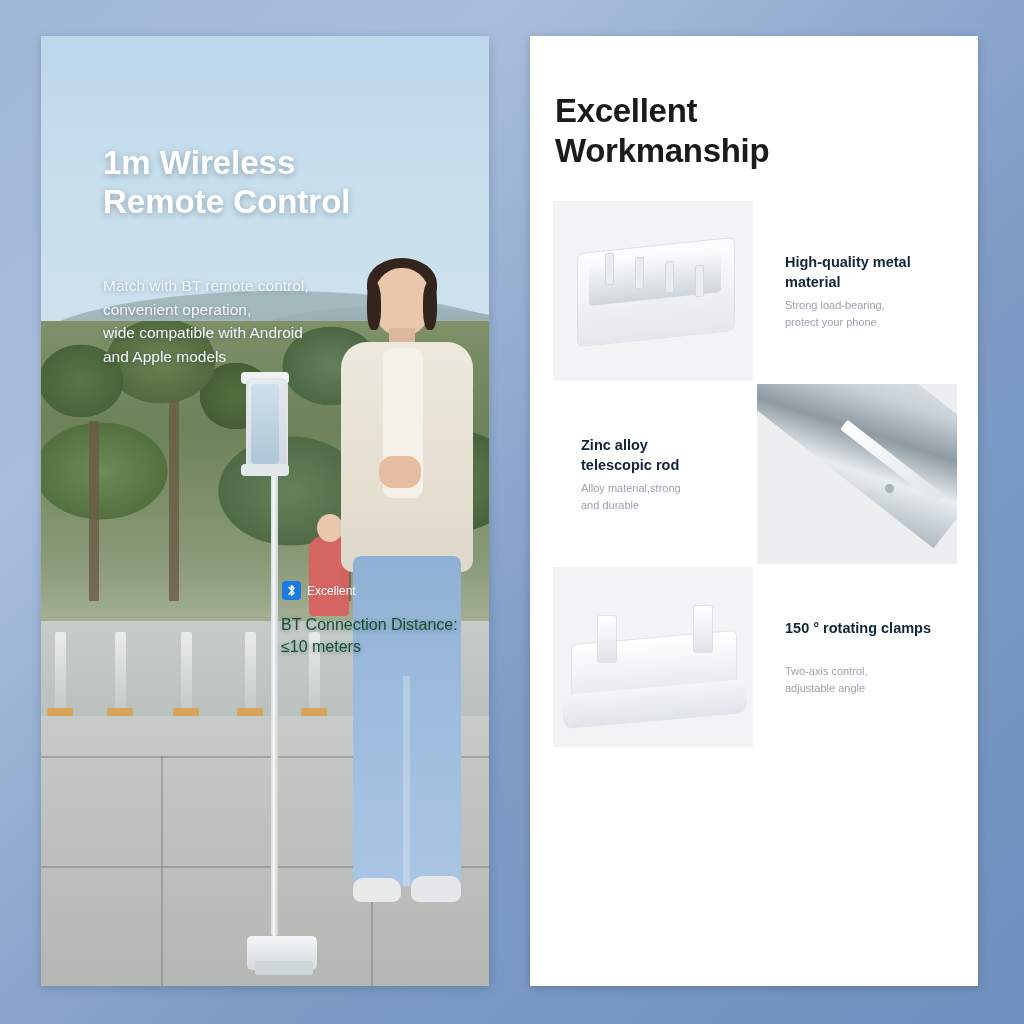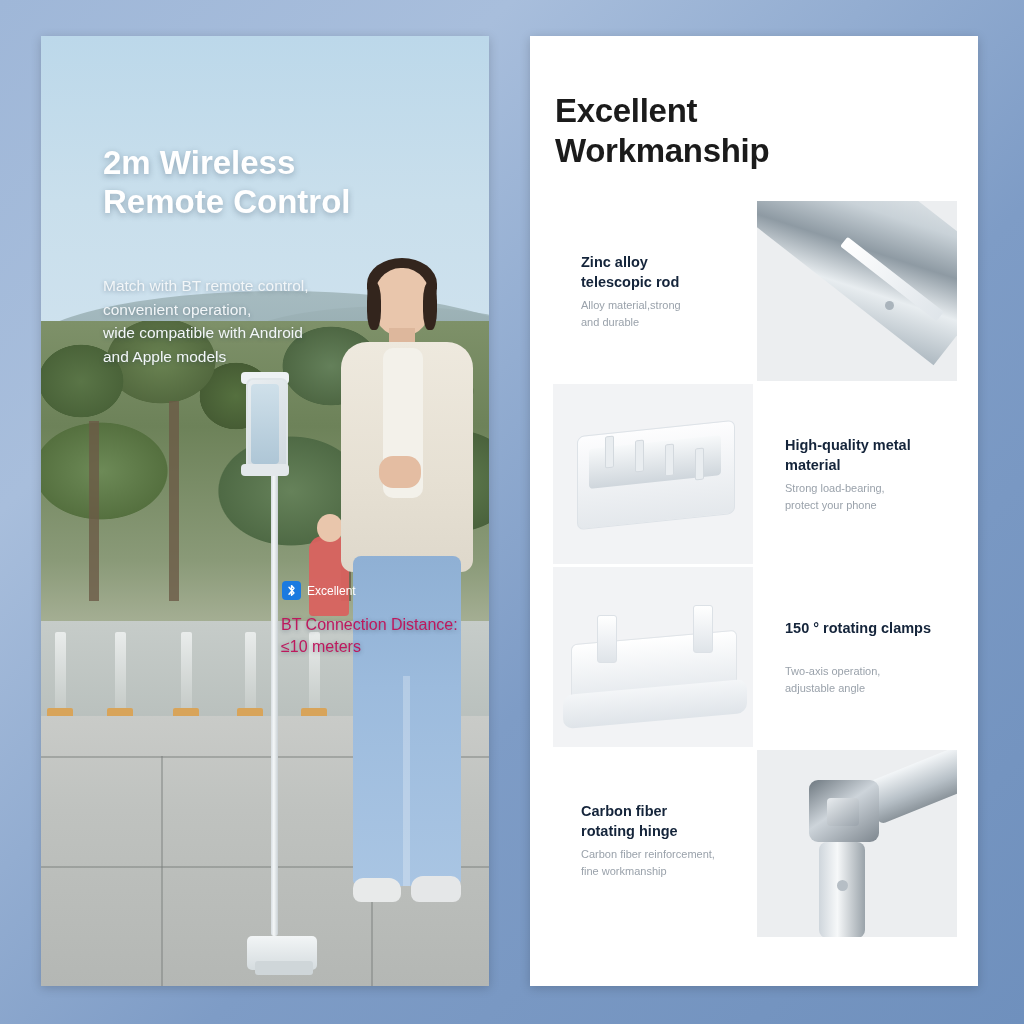--- a/index.html
+++ b/index.html
@@ -160,21 +160,21 @@
     display:flex; align-items:center; gap:6px;
   }
   .bt-icon {
     width:19px; height:19px; border-radius:4px; background:#1b7ae0;
     display:flex; align-items:center; justify-content:center;
     color:#fff; font-size:13px; font-weight:bold; line-height:1;
   }
   .bt-label { color:#ffffff; font-size:12px; }
   .bt-dist {
     position:absolute; left:240px; top:578px; width:210px;
-    color:#be185d; font-size:16px; line-height:1.35;
+    color:#14532d; font-size:16px; line-height:1.35;
     text-shadow: 0 1px 4px rgba(40,60,80,.45);
   }
 
   
   .right-panel {
     position:absolute; left:530px; top:36px; width:448px; height:950px;
     background:#ffffff; box-shadow: 0 2px 10px rgba(0,0,0,0.18);
     overflow:hidden;
   }
   .rp-title {
@@ -324,21 +324,21 @@
     </div>
 
     <div class="stick"></div>
     <div class="clamp-top"></div>
     <div class="phone"></div>
     <div class="phone-screen"></div>
     <div class="clamp-bot"></div>
     <div class="base"></div>
     <div class="base-foot"></div>
 
-    <div class="headline" style="white-space:pre-line;">2m Wireless
+    <div class="headline" style="white-space:pre-line;">1m Wireless
 Remote Control</div>
     <div class="subcopy" style="white-space:pre-line;">Match with BT remote control,
 convenient operation,
 wide compatible with Android
 and Apple models</div>
 
     <div class="bt-badge">
       <span class="bt-icon">
         <svg width="11" height="14" viewBox="0 0 11 14" aria-hidden="true">
           <path d="M3 3.2 L8 9 L5.5 11.2 L5.5 1.6 L8 4.2 L3 10.2" fill="none" stroke="#ffffff" stroke-width="1.4" stroke-linejoin="round" stroke-linecap="round"></path>
@@ -348,78 +348,63 @@
     </div>
     <div class="bt-dist" style="white-space:pre-line;">BT Connection Distance:
 ≤10 meters</div>
   </div>
 
   <div class="right-panel">
     <div class="rp-title" style="white-space:pre-line;">Excellent
 Workmanship</div>
 
     <div class="grid">
-
-      <div class="row rev">
-        <div class="celltxt">
-          <div class="ct-title" style="white-space:pre-line;">Zinc alloy
-telescopic rod</div>
-          <div class="ct-desc" style="white-space:pre-line;">Alloy material,strong
-and durable</div>
-        </div>
-        <div class="cellimg dark">
-          <div class="ill-rod"></div>
-          <div class="ill-rod-ring"></div>
-          <div class="ill-rod-dot"></div>
-        </div>
-      </div>
 
       <div class="row">
         <div class="cellimg">
           <div class="ill-clamp-body"></div>
           <div class="ill-clamp-inner"></div>
           <div class="ill-tick" style="left:52px; top:52px;"></div>
           <div class="ill-tick" style="left:82px; top:56px;"></div>
           <div class="ill-tick" style="left:112px; top:60px;"></div>
           <div class="ill-tick" style="left:142px; top:64px;"></div>
         </div>
         <div class="celltxt">
           <div class="ct-title" style="white-space:pre-line;">High-quality metal
 material</div>
           <div class="ct-desc" style="white-space:pre-line;">Strong load-bearing,
 protect your phone</div>
         </div>
       </div>
 
+      <div class="row rev">
+        <div class="celltxt">
+          <div class="ct-title" style="white-space:pre-line;">Zinc alloy
+telescopic rod</div>
+          <div class="ct-desc" style="white-space:pre-line;">Alloy material,strong
+and durable</div>
+        </div>
+        <div class="cellimg dark">
+          <div class="ill-rod"></div>
+          <div class="ill-rod-ring"></div>
+          <div class="ill-rod-dot"></div>
+        </div>
+      </div>
+
       <div class="row">
         <div class="cellimg">
           <div class="ill-mount"></div>
           <div class="ill-mount-arm" style="left:44px; top:48px;"></div>
           <div class="ill-mount-arm" style="left:140px; top:38px;"></div>
           <div class="ill-plate"></div>
         </div>
         <div class="celltxt">
           <div class="ct-title" style="white-space:pre-line;">150 ° rotating clamps</div>
-          <div class="ct-desc" style="white-space:pre-line;">Two-axis operation,
+          <div class="ct-desc" style="white-space:pre-line;">Two-axis control,
 adjustable angle</div>
         </div>
       </div>
 
-      <div class="row rev tall">
-        <div class="celltxt">
-          <div class="ct-title" style="white-space:pre-line;">Carbon fiber
-rotating hinge</div>
-          <div class="ct-desc" style="white-space:pre-line;">Carbon fiber reinforcement,
-fine workmanship</div>
-        </div>
-        <div class="cellimg dark">
-          <div class="ill-hinge-rod"></div>
-          <div class="ill-hinge-head"></div>
-          <div class="ill-hinge-core"></div>
-          <div class="ill-hinge-tube"></div>
-          <div class="ill-hinge-dot"></div>
-        </div>
-      </div>
 
     </div>
   </div>
 
 </div>
 
 </body></html>

